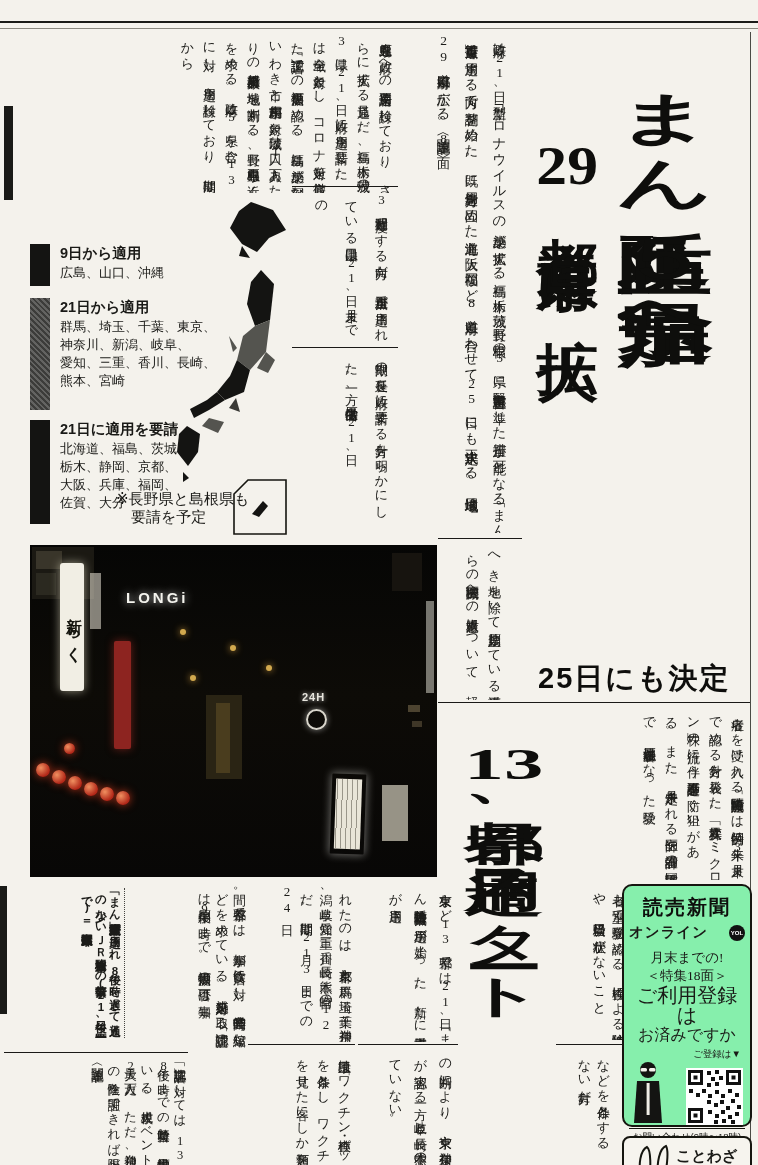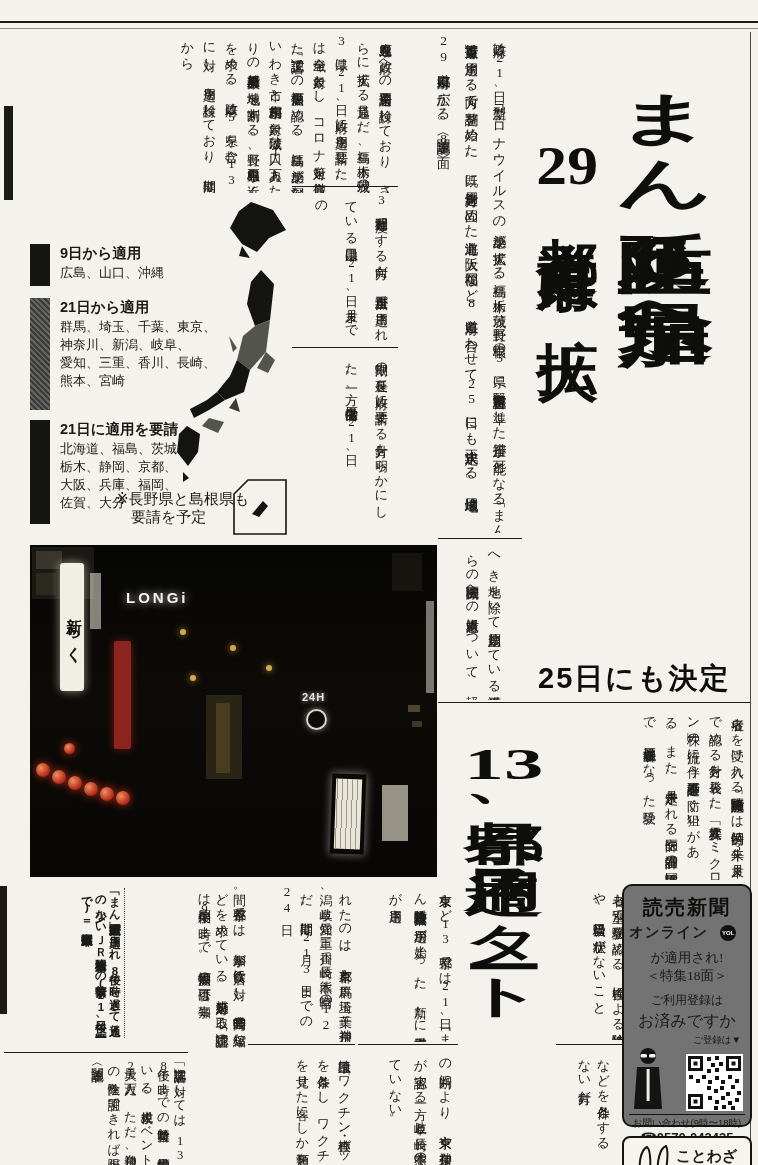--- a/index.html
+++ b/index.html
@@ -22,21 +22,21 @@
   .legend-label{font-weight:700;font-size:14.5px;line-height:18px;}
   .legend-regions{font-size:13px;line-height:18px;white-space:pre-line;}
   .pre{white-space:pre-line;}
   
   #photo{background:linear-gradient(180deg,#060605 0%,#0d0b07 45%,#080706 100%);overflow:hidden;}
   .lantern{width:14px;height:14px;border-radius:50%;
            background:radial-gradient(circle at 35% 35%,#f09060,#b02618 70%);
            box-shadow:0 0 9px rgba(220,60,30,.8);}
   .glowdot{width:6px;height:6px;border-radius:50%;background:#d2a94e;box-shadow:0 0 7px #c9963a;}
   
-  #adbox{border:2px solid #15150f;border-radius:10px;background:#737373;box-sizing:border-box;
+  #adbox{border:2px solid #15150f;border-radius:10px;background:#86efac;box-sizing:border-box;
          text-align:center;padding:8px 5px 4px;}
   #adbox2{border:2px solid #15150f;border-radius:8px;background:#f6f4ee;box-sizing:border-box;
           display:flex;align-items:flex-start;gap:6px;padding:5px 6px;}
   .badge{display:inline-flex;align-items:center;justify-content:center;width:16px;height:16px;
          border-radius:50%;background:#111;color:#fff;font-size:6px;font-weight:700;}
   .dotted-v{border-left:1.5px dotted #44443f;}
 </style>
 </head>
 <body>
 
@@ -186,27 +186,27 @@
 
   <div class="abs vbody" style="right:300px;top:1050px;width:100px;height:170px;line-height:25px;">の判断により、東京や神奈川など10都県が容認する一方、岐阜と長崎、熊本の3県は認めていない。</div>
   <div class="abs vbody" style="right:403px;top:1050px;width:107px;height:170px;line-height:21px;">埼玉県は「ワクチン・検査パッケージ」の利用を条件とし、ワクチン接種や陰性の証明書を見せた客にしか酒類を出せない。</div>
   <div class="abs vbody" style="right:570px;top:1058px;width:184px;height:165px;font-size:12.5px;line-height:16.5px;">「非認証店」に対しては、13都県すべてで午後8時までの時短営業と、酒類提供の停止を要請している。大規模イベントの参加人数の上限は、各都県最大2万人だ。ただ、神奈川、香川、長崎の各都県は、客全員の陰性を証明できれば上限が緩和される。〈関連記事〉</div>
 
   <div class="abs vbody sans" style="right:636px;top:888px;width:78px;height:150px;font-size:11.5px;font-weight:700;line-height:14px;letter-spacing:0;">「まん延防止等重点措置」が適用され、午後8時を過ぎて人通りの少ないＪＲ新橋駅近くの繁華街(21日午後、東京都港区で)＝冨永健太郎撮影</div>
   <div class="abs dotted-v" style="left:124px;top:888px;height:150px;"></div>
 
   <div class="abs" id="adbox" style="left:622px;top:884px;width:130px;height:243px;">
     <div style="font-size:20px;font-weight:700;letter-spacing:2px;color:#0e0e0c;">読売新聞</div>
-    <div style="display:flex;align-items:center;justify-content:flex-start;gap:12px;margin-top:2px;">
+    <div style="display:flex;align-items:center;justify-content:space-between;gap:12px;margin-top:2px;">
       <span class="sans" style="font-size:14.5px;font-weight:700;letter-spacing:1px;">オンライン</span>
       <span class="badge sans">YOL</span>
     </div>
-    <div style="font-size:13.5px;margin-top:7px;">が適用され!</div>
+    <div style="font-size:13.5px;margin-top:7px;">月末までの!</div>
     <div style="font-size:13.5px;">＜特集18面＞</div>
-    <div style="font-size:12px;margin-top:6px;line-height:20px;font-family:Liberation Mono, monospace;">ご利用登録は</div>
+    <div style="font-size:20px;line-height:20px;">ご利用登録は</div>
     <div style="font-size:16px;line-height:20px;">お済みですか</div>
     <div class="sans" style="font-size:9.5px;text-align:right;margin:3px 4px 0 0;">ご登録は▼</div>
     <div style="display:flex;justify-content:space-between;align-items:flex-end;padding:0 2px;">
       <svg width="34" height="64" viewBox="0 0 34 64">
         <circle cx="17" cy="9" r="8" fill="#141412"></circle>
         <rect x="9.5" y="7" width="6.5" height="3.4" rx="1.5" fill="#f4f2ec"></rect>
         <rect x="18" y="7" width="6.5" height="3.4" rx="1.5" fill="#f4f2ec"></rect>
         <path d="M6,20 L28,20 L31,62 L3,62 Z" fill="#141412"></path>
         <rect x="15.6" y="22" width="3" height="32" fill="#efede6"></rect>
       </svg>

